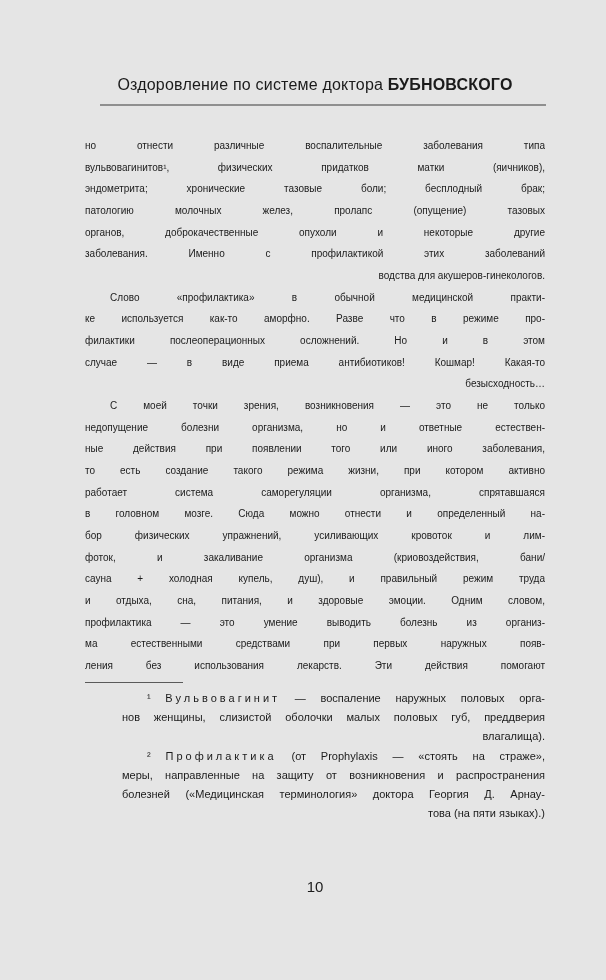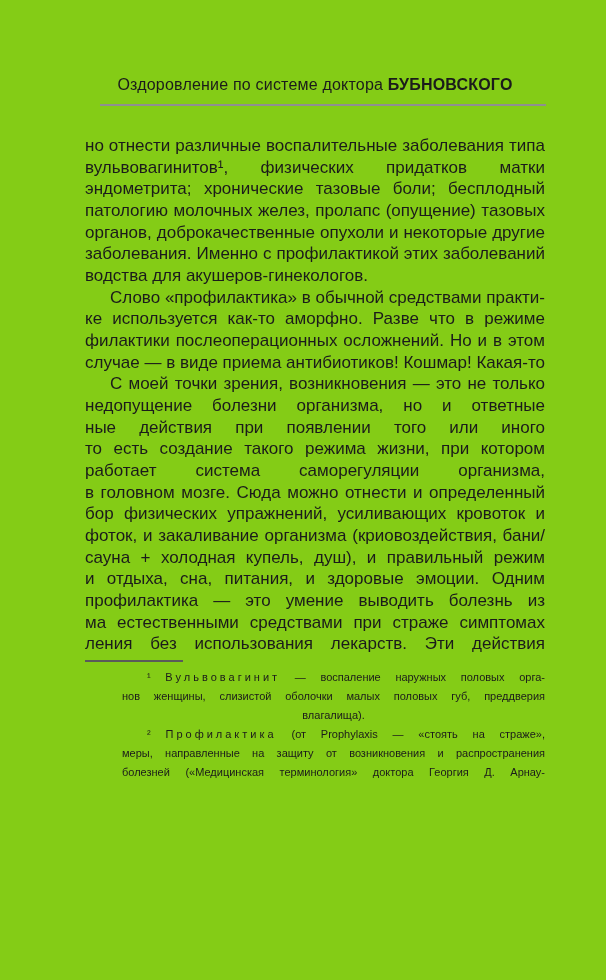--- a/index.html
+++ b/index.html
@@ -2,51 +2,51 @@
 <html style="--text: #1b1b1b; --rule: #8f8f8f; --footnote_rule: #5a5a5a;"><head>
 <meta charset="utf-8">
 <style>
   html,body{margin:0;padding:0;}
   body{
     width:606px;height:980px;background:#ffffff;position:relative;
     font-family:"Liberation Sans","DejaVu Sans",sans-serif;
     color:var(--text,#1b1b1b);
     -webkit-font-smoothing:antialiased;
   }
-  .page{position:absolute;inset:0;background:#84cc16;}
+  .page{position:absolute;inset:0;background:#e5e5e5;}
   .running-header{
     position:absolute;left:85px;top:76px;width:460px;
     text-align:center;font-size:16px;letter-spacing:.2px;white-space:nowrap;
   }
   .running-header b{font-weight:bold;}
   .header-rule{
     position:absolute;left:100px;top:104px;width:446px;height:1.5px;
     background:var(--rule,#8f8f8f);
   }
   .content{position:absolute;left:85px;top:135px;width:460px;}
   
   .bline{
-    height:21.68px;line-height:21.68px;font-size:17px;
+    height:21.68px;line-height:21.68px;font-size:10px;
     text-align:justify;overflow:hidden;white-space:normal;
   }
   .bline::after{content:"";display:inline-block;width:100%;height:0;}
-  .bline.endline{text-align:left;}
+  .bline.endline{text-align:right;}
   .bline.endline::after{content:none;}
   .firstline{text-indent:25px;}
   
   .footnote-rule{
     margin-top:5px;width:98px;height:1.5px;background:var(--footnote_rule,#5a5a5a);
   }
   .footnotes{margin-top:6px;}
   .fline{
     height:19.1px;line-height:19.1px;font-size:11px;
     text-align:justify;overflow:hidden;margin-left:37px;
   }
   .fline::after{content:"";display:inline-block;width:100%;height:0;}
-  .fline.endline{text-align:center;}
+  .fline.endline{text-align:right;}
   .fline.endline::after{content:none;}
   .spaced{letter-spacing:3px;}
   .it{font-style:italic;}
   .page-number{
     position:absolute;left:85px;top:878px;width:460px;
     text-align:center;font-size:15px;
   }
 </style>
 </head>
 <body>
@@ -64,50 +64,53 @@
         <div>
           <div class="bline"><span>но отнести различные воспалительные заболевания типа</span></div>
           <div class="bline"><span>вульвовагинитов¹, физических придатков матки (яичников),</span></div>
           <div class="bline"><span>эндометрита; хронические тазовые боли; бесплодный брак;</span></div>
           <div class="bline"><span>патологию молочных желез, пролапс (опущение) тазовых</span></div>
           <div class="bline"><span>органов, доброкачественные опухоли и некоторые другие</span></div>
           <div class="bline"><span>заболевания. Именно с профилактикой этих заболеваний</span></div>
           <div class="bline endline"><span>водства для акушеров-гинекологов.</span></div>
         </div>
         <div>
-          <div class="bline firstline"><span>Слово «профилактика» в обычной средствами практи-</span></div>
+          <div class="bline firstline"><span>Слово «профилактика» в обычной медицинской практи-</span></div>
           <div class="bline"><span>ке используется как-то аморфно. Разве что в режиме про-</span></div>
           <div class="bline"><span>филактики послеоперационных осложнений. Но и в этом</span></div>
           <div class="bline"><span>случае — в виде приема антибиотиков! Кошмар! Какая-то</span></div>
+          <div class="bline endline"><span>безысходность…</span></div>
         </div>
         <div>
           <div class="bline firstline"><span>С моей точки зрения, возникновения — это не только</span></div>
           <div class="bline"><span>недопущение болезни организма, но и ответные естествен-</span></div>
           <div class="bline"><span>ные действия при появлении того или иного заболевания,</span></div>
           <div class="bline"><span>то есть создание такого режима жизни, при котором активно</span></div>
           <div class="bline"><span>работает система саморегуляции организма, спрятавшаяся</span></div>
           <div class="bline"><span>в головном мозге. Сюда можно отнести и определенный на-</span></div>
           <div class="bline"><span>бор физических упражнений, усиливающих кровоток и лим-</span></div>
           <div class="bline"><span>фоток, и закаливание организма (криовоздействия, бани/</span></div>
           <div class="bline"><span>сауна + холодная купель, душ), и правильный режим труда</span></div>
           <div class="bline"><span>и отдыха, сна, питания, и здоровые эмоции. Одним словом,</span></div>
           <div class="bline"><span>профилактика — это умение выводить болезнь из организ-</span></div>
-          <div class="bline"><span>ма естественными средствами при страже симптомах появ-</span></div>
+          <div class="bline"><span>ма естественными средствами при первых наружных появ-</span></div>
           <div class="bline"><span>ления без использования лекарств. Эти действия помогают</span></div>
         </div>
       </div>
     <div class="footnote-rule"></div>
     <div id="footnotes" class="footnotes">
         <div>
           <div class="fline firstline"><span>¹ </span><span class="spaced">Вульвовагинит</span><span> — воспаление наружных половых орга-</span></div>
           <div class="fline"><span>нов женщины, слизистой оболочки малых половых губ, преддверия</span></div>
           <div class="fline endline"><span>влагалища).</span></div>
         </div>
         <div>
           <div class="fline firstline"><span>² </span><span class="spaced">Профилактика</span><span> (от Prophylaxis — «стоять на страже»,</span></div>
           <div class="fline"><span>меры, направленные на защиту от возникновения и распространения</span></div>
           <div class="fline"><span>болезней («Медицинская терминология» доктора Георгия Д. Арнау-</span></div>
+          <div class="fline endline"><span>това (на пяти языках).)</span></div>
         </div>
       </div>
   </div>
 
+  <div class="page-number">10</div>
 
 </div>
 
 </body></html>

